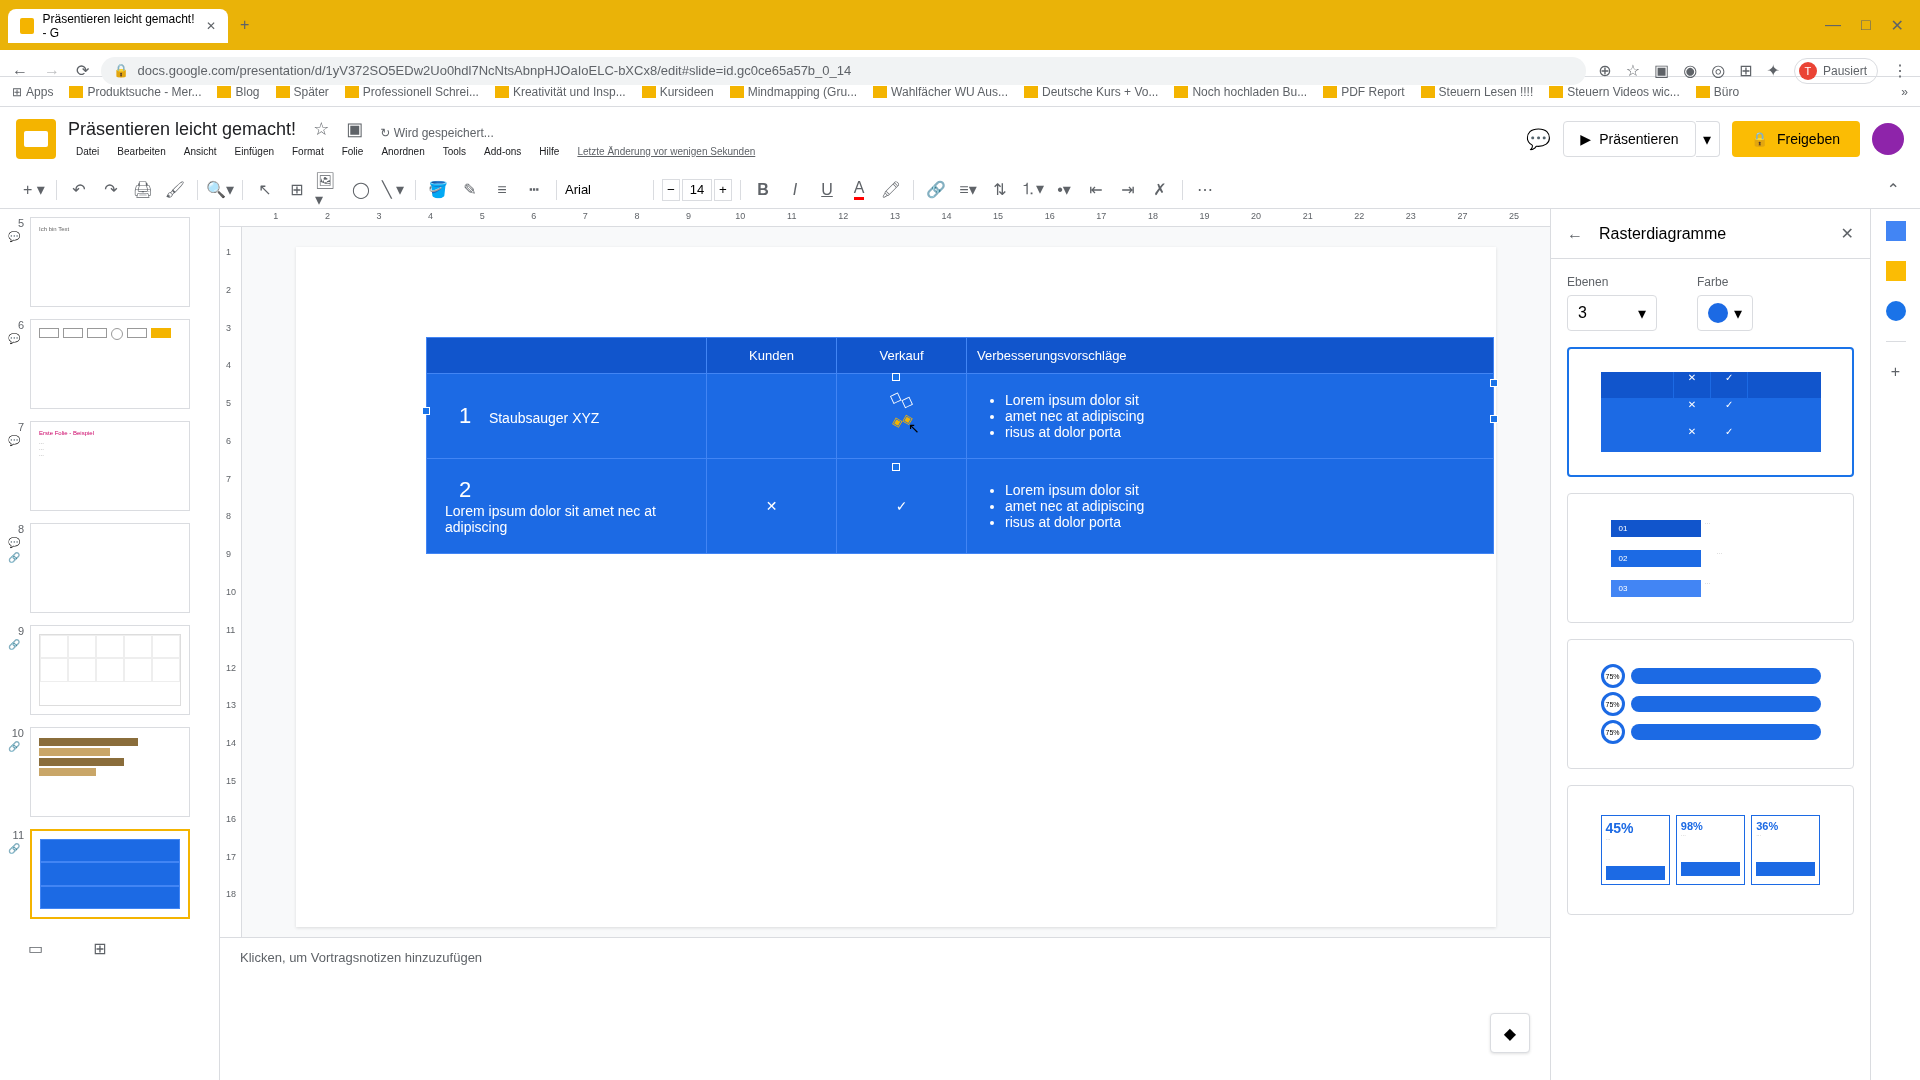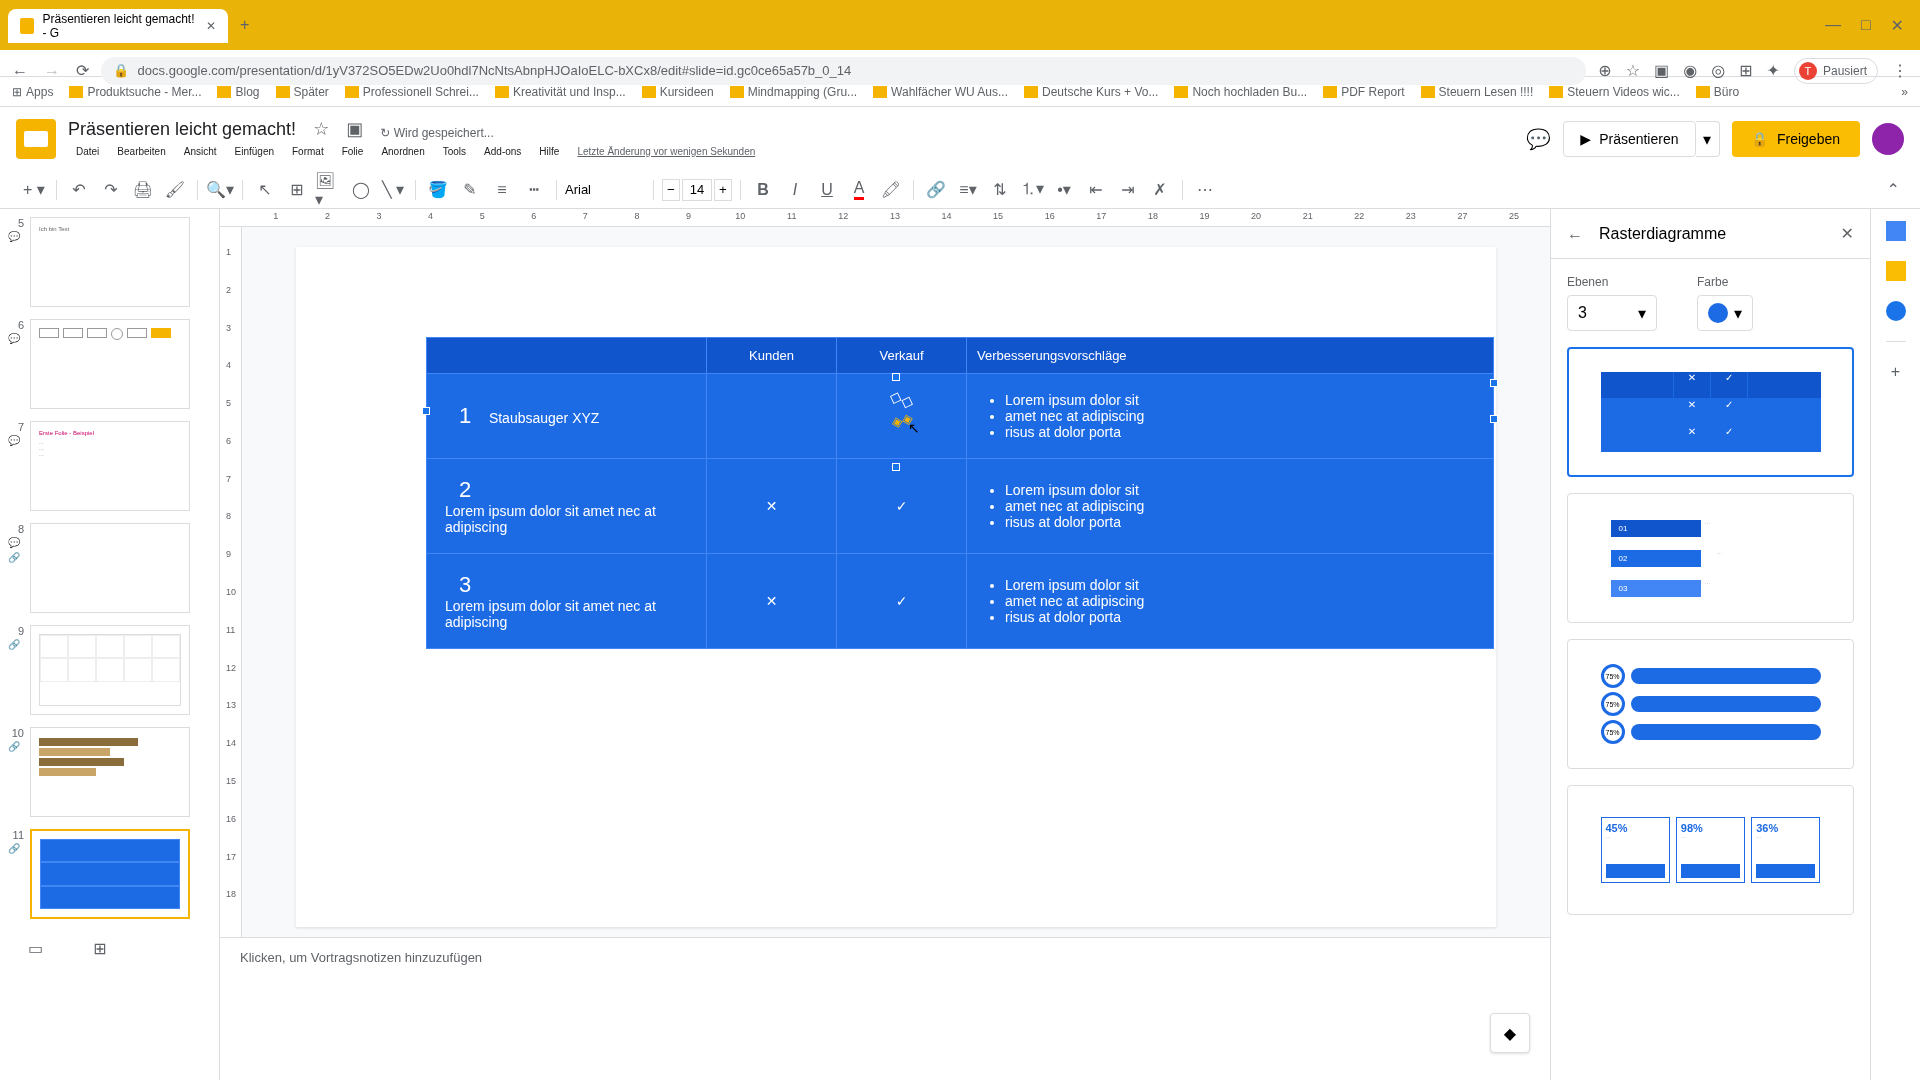--- a/index.html
+++ b/index.html
@@ -513,32 +513,20 @@
                 <td class="cell-center">✕</td>
                 <td class="cell-center">✓</td>
                 <td>
                       <ul class="suggest">
                         <li>Lorem ipsum dolor sit</li>
                         <li>amet nec at adipiscing</li>
                         <li>risus at dolor porta</li>
                       </ul>
                     </td>
               </tr>
-              <tr>
-                <td><span class="row-num">3</span> <span class="row-label">Lorem ipsum dolor sit amet nec at adipiscing</span></td>
-                <td class="cell-center">✕</td>
-                <td class="cell-center">✓</td>
-                <td>
-                      <ul class="suggest">
-                        <li>Lorem ipsum dolor sit</li>
-                        <li>amet nec at adipiscing</li>
-                        <li>risus at dolor porta</li>
-                      </ul>
-                    </td>
-              </tr>
             </tbody>
               </table>
 
             <div class="sel-handle" style="left:-4px;top:70px"></div>
             <div class="sel-handle" style="left:466px;top:36px"></div>
             <div class="sel-handle" style="left:466px;top:126px"></div>
             <div class="sel-handle" style="right:-4px;top:42px"></div>
             <div class="sel-handle" style="right:-4px;top:78px"></div>
           </div>
         </div>
@@ -617,21 +605,21 @@
             </div>
             <div style="display:flex;align-items:center;gap:6px;margin:4px 0">
               <div style="width:24px;height:24px;border:3px solid #1c6ae4;border-radius:50%;font-size:7px;display:flex;align-items:center;justify-content:center">75%</div>
               <div style="flex:1;height:16px;background:#1c6ae4;border-radius:8px"></div>
             </div>
           </div>
         </div>
       <div class="diagram-item">
           <div style="display:flex;gap:6px;width:220px">
             <div style="flex:1;border:1px solid #1c6ae4;padding:4px">
-              <div style="font-size:11px;color:#1c6ae4;font-weight:bold">45%</div>
+              <div style="font-size:14px;color:#1c6ae4;font-weight:bold">45%</div>
               <div style="font-size:5px;color:#999;height:30px">···</div>
               <div style="height:14px;background:#1c6ae4"></div>
             </div>
             <div style="flex:1;border:1px solid #1c6ae4;padding:4px">
               <div style="font-size:11px;color:#1c6ae4;font-weight:bold">98%</div>
               <div style="font-size:5px;color:#999;height:30px">···</div>
               <div style="height:14px;background:#1c6ae4"></div>
             </div>
             <div style="flex:1;border:1px solid #1c6ae4;padding:4px">
               <div style="font-size:11px;color:#1c6ae4;font-weight:bold">36%</div>

